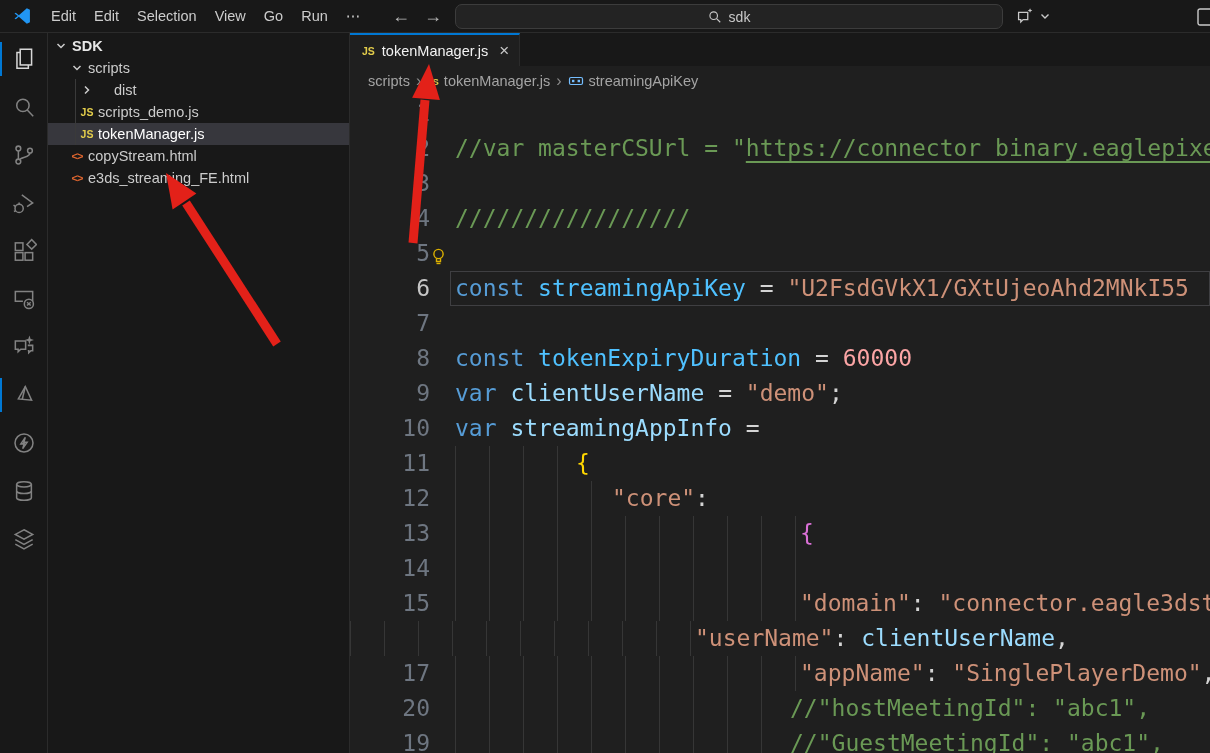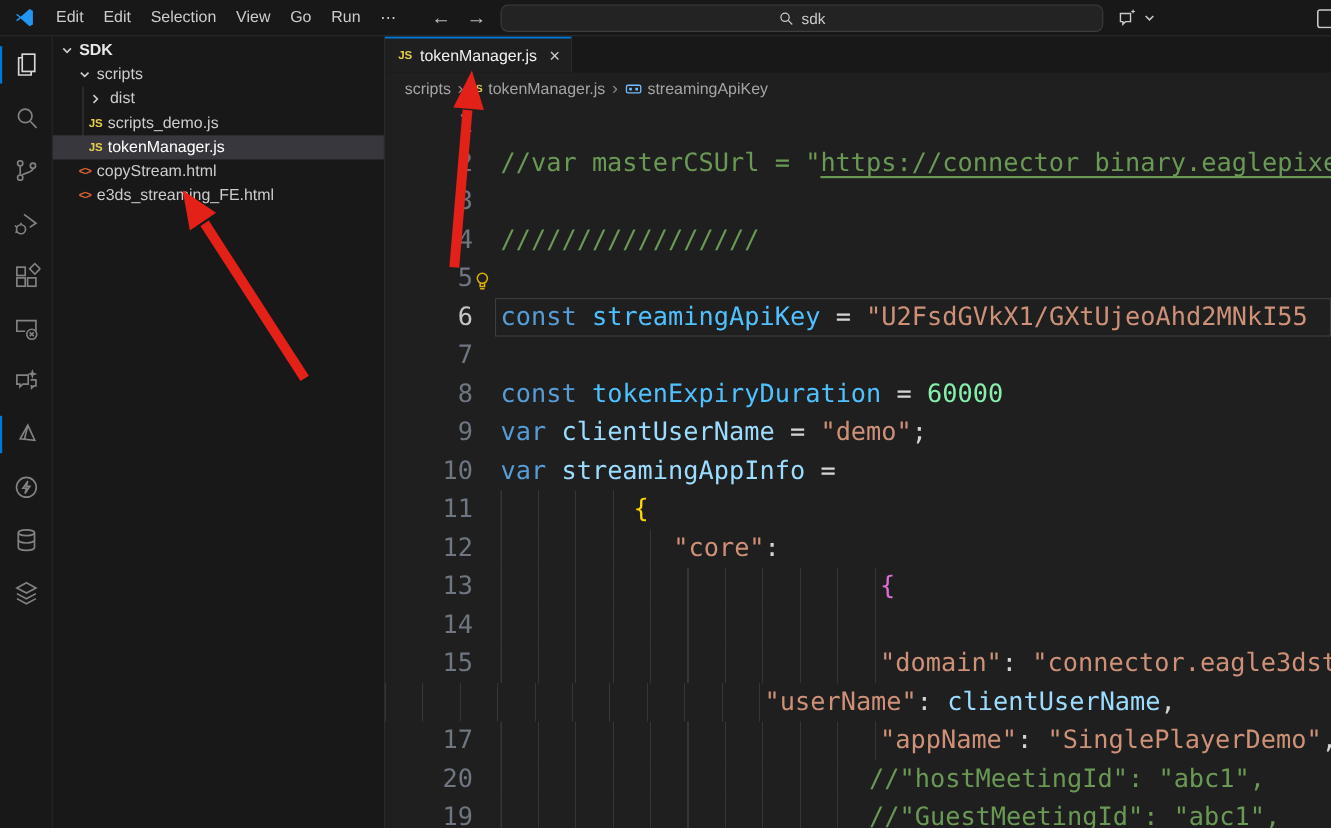--- a/index.html
+++ b/index.html
@@ -68,21 +68,21 @@
   .line { height:35px; line-height:35px; display:flex; position:relative; white-space:pre; }
   .ln { flex:0 0 105px; padding-right:25px; text-align:right; color:#6e7681; }
   .line.active .ln { color:#c6c6c6; }
   .line.active::after { content:""; position:absolute; left:100px; right:0; top:0; bottom:0;
                         border:1px solid #3f3f42; pointer-events:none; }
   .ltext { flex:1; color:#d4d4d4; }
   .indent { display:inline-block; height:35px; vertical-align:top;
             background-image:repeating-linear-gradient(to right,#363636 0 1px,transparent 1px 34px); }
   .cm { color:#6a9955; } .lk { color:#6a9955; text-decoration:underline; text-underline-offset:5px; }
   .kw { color:#569cd6; } .id { color:#9cdcfe; } .cid { color:#4fc1ff; }
-  .st { color:#ce9178; } .nu { color:#86efac; } .pl { color:#d4d4d4; }
+  .st { color:#ce9178; } .nu { color:#fca5a5; } .pl { color:#d4d4d4; }
   .b1 { color:#ffd700; } .b2 { color:#da70d6; }
   .bulb { position:absolute; left:80px; top:6px; }
 
   
   .overlay { position:absolute; inset:0; pointer-events:none; z-index:50; }
 </style>
 </head>
 <body>
 
 <div class="app">
@@ -225,21 +225,21 @@
               </svg>
             </span>
             <span style="margin-left:2px">scripts</span>
           </div>
           <div class="trow" style="padding-left: 30px;">
             <span class="slot chev">
               <svg width="14" height="14" viewBox="0 0 14 14">
                 <path d="M5 3.5L8.5 7 5 10.5" stroke="#cccccc" fill="none" stroke-width="1.5"></path>
               </svg>
             </span>
-            <span style="margin-left:4px">dist</span>
+            <span style="margin-left:18px">dist</span>
           </div>
           <div class="trow" style="padding-left: 30px;">
             <span class="slot badge-js">JS</span>
             <span style="margin-left:2px">scripts_demo.js</span>
           </div>
           <div class="trow sel" style="padding-left: 30px;">
             <span class="slot badge-js">JS</span>
             <span style="margin-left:2px">tokenManager.js</span>
           </div>
           <div class="trow" style="padding-left: 20px;">

